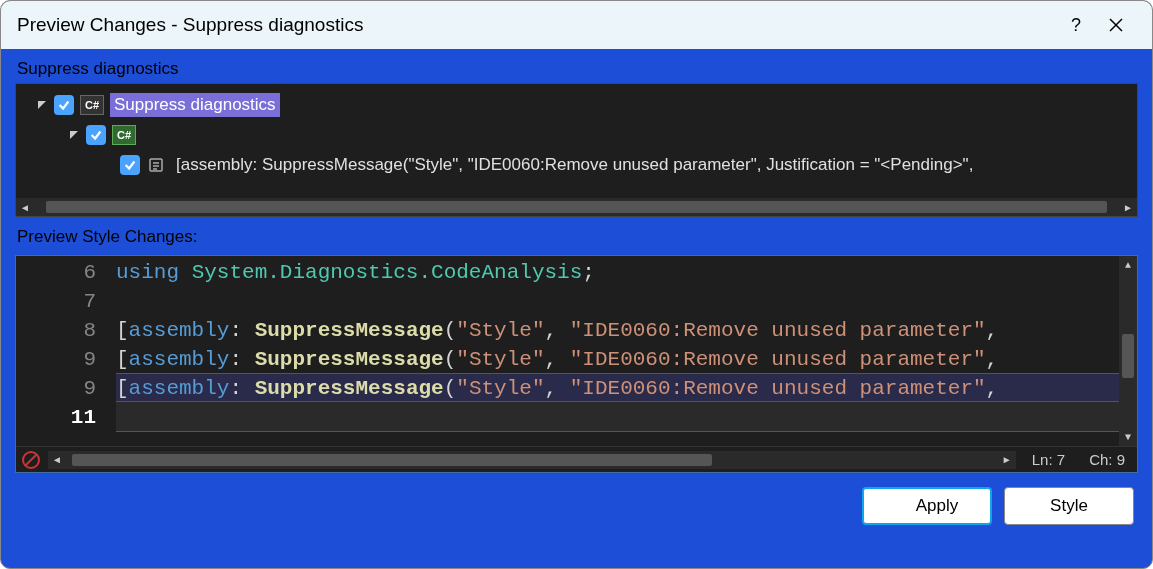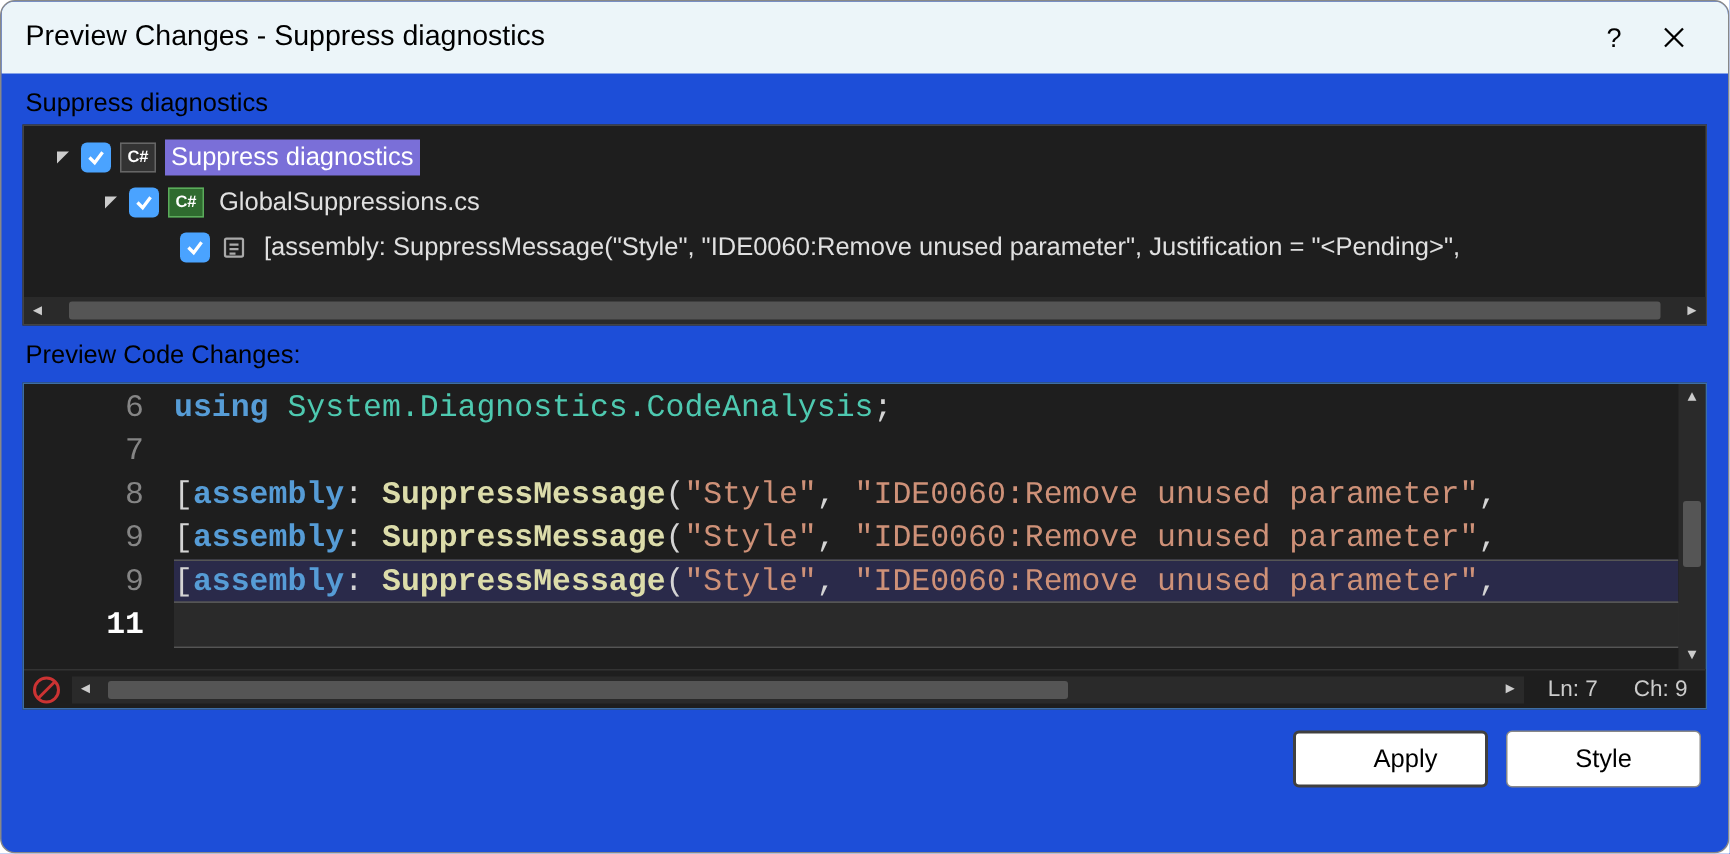--- a/index.html
+++ b/index.html
@@ -122,21 +122,21 @@
     color: #858585;
     text-align: right;
     padding-right: 20px;
     padding-top: 2px;
   }
   .gutter div { height: 29px; line-height: 29px; }
   .gutter .current { color: #fff; font-weight: bold; text-align: right; }
   .code-lines { flex: 1; padding-top: 2px; overflow: hidden; white-space: pre; }
   .code-lines .line { height: 29px; line-height: 29px; }
   .code-lines .line.hl { background: #2a2a4a; border: 1px solid #555; border-left: none; border-right: none; margin-top:-1px;}
-  .kw { color: #569cd6; font-weight: bold; }
+  .kw { color: #569cd6; }
   .cls { color: #4ec9b0; }
   .mth { color: #dcdcaa; font-weight: bold; }
   .str { color: #ce9178; }
   .pln { color: #d4d4d4; }
   .punc { color: #d4d4d4; }
   .caret-line { background: #2a2a2a; outline: 1px solid #555; }
   .vscroll {
     width: 18px;
     background: #2a2a2a;
     position: relative;
@@ -188,21 +188,21 @@
   }
   .btn {
     min-width: 130px; height: 38px;
     border: 1px solid #888;
     background: #fff;
     font-size: 17px;
     border-radius: 4px;
     cursor: pointer;
     display: flex; align-items: center; justify-content: center;
   }
-  .btn.primary { border: 2px solid #404040; color: #000; padding-left: 20px; }
+  .btn.primary { border: 2px solid #0ea5e9; color: #000; padding-left: 20px; }
 </style>
 </head>
 <body>
 
 <div class="dialog">
 
   <div class="titlebar">
     <span>Preview Changes - Suppress diagnostics</span>
     <span class="spacer"></span>
     <span class="tbtn">?</span>
@@ -237,21 +237,20 @@
           <svg viewBox="0 0 10 10">
               <polygon points="1,1 9,1 1,9"></polygon>
             </svg>
         </span>
         <span class="cbx">
           <svg viewBox="0 0 16 16">
               <polyline points="3,8 7,12 13,4"></polyline>
             </svg>
         </span>
         <span class="file-badge green">C#</span>
-        <span class="node-label">GlobalSuppressions.cs</span>
       </div>
       <div class="tree-row" style="padding-left:104px">
         <span class="cbx">
           <svg viewBox="0 0 16 16">
               <polyline points="3,8 7,12 13,4"></polyline>
             </svg>
         </span>
         <span class="snippet-icon">
           <svg viewBox="0 0 16 16">
               <rect x="2" y="2" width="12" height="12" rx="1"></rect>
@@ -263,21 +262,21 @@
         <span class="node-label">[assembly: SuppressMessage("Style", "IDE0060:Remove unused parameter", Justification = "&lt;Pending&gt;",</span>
       </div>
     </div>
     <div class="hscroll">
       <span class="arrow" style="position:absolute;left:0">◄</span>
       <span class="thumb"></span>
       <span class="arrow" style="position:absolute;right:0">►</span>
     </div>
   </div>
 
-  <div class="section-label">Preview Code Changes:</div>
+  <div class="section-label">Preview Style Changes:</div>
 
   <div class="code-panel">
     <div class="code-body">
       <div class="gutter" id="gutter">
           <div>6</div>
           <div>7</div>
           <div>8</div>
           <div>9</div>
           <div>9</div>
           <div class="current">11</div>

